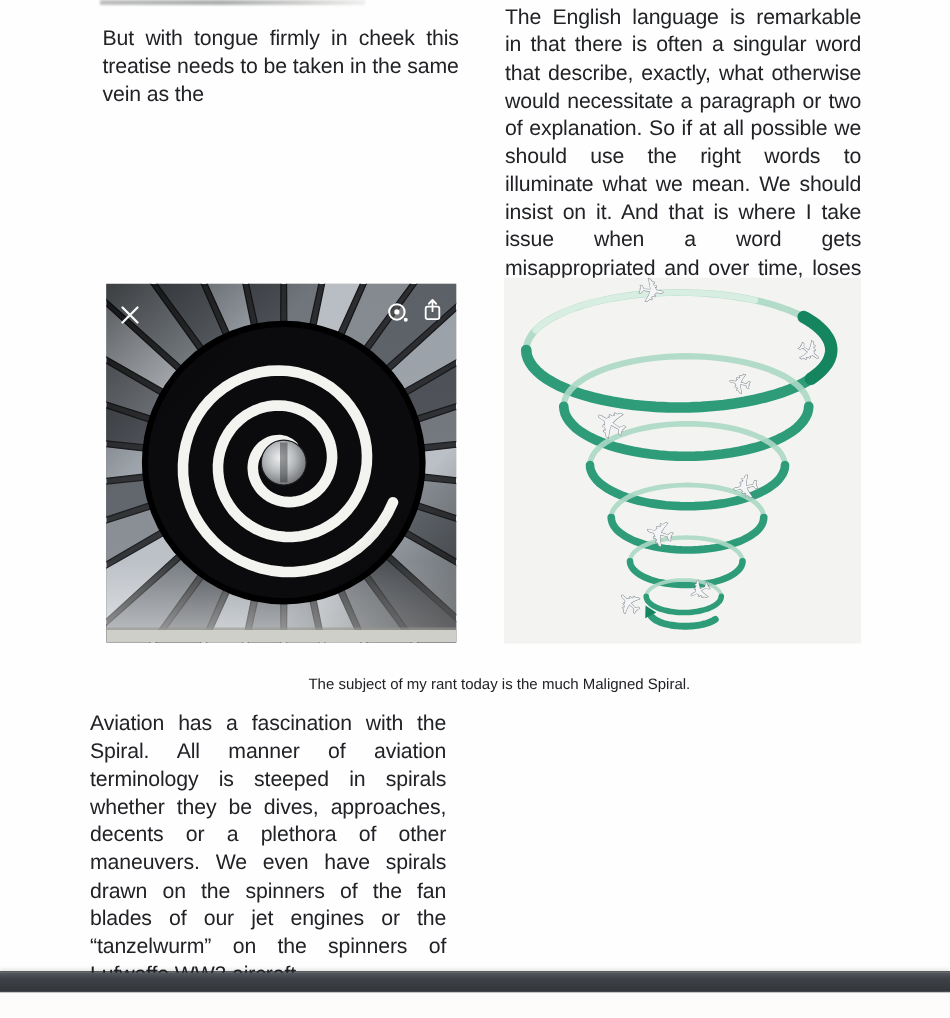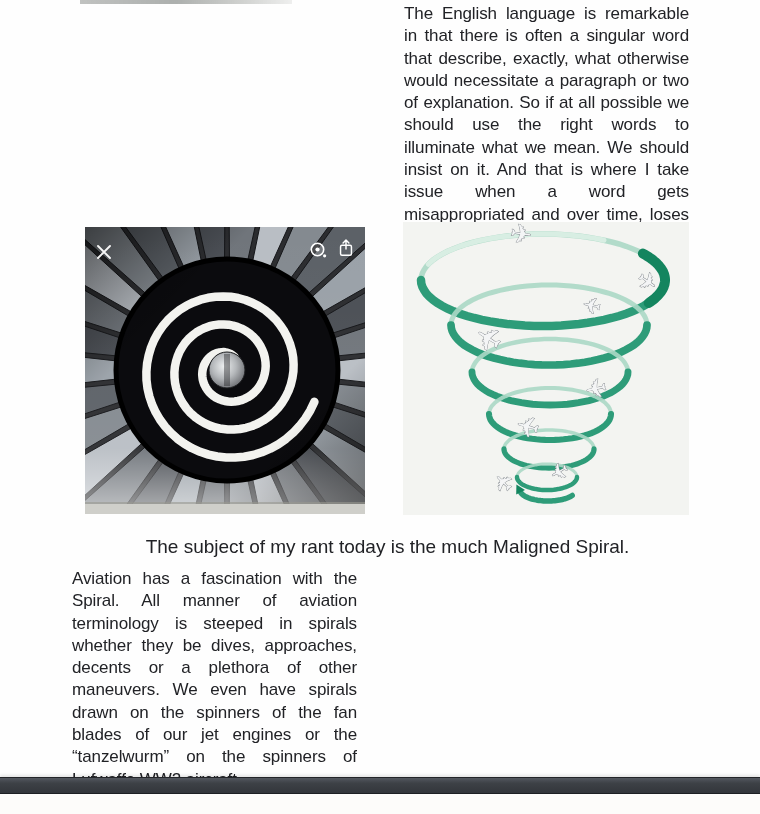--- a/index.html
+++ b/index.html
@@ -22,22 +22,22 @@
   .col p{margin:0 0 22px 0;}
   #col-tl{left:82px;top:20px;}
   #col-tr{left:404px;top:3px;}
   #col-bl{left:72px;top:568px;}
   #col-br{left:404px;top:568px;}
   figure{margin:0;position:absolute;}
   #fig-engine{left:85px;top:227px;width:280px;height:287px;}
   #fig-vortex{left:403px;top:222px;width:286px;height:293px;}
   #fig-engine svg,#fig-vortex svg{display:block;width:100%;height:100%;}
   .caption{
-    position:absolute;left:84px;top:536px;width:607px;
-    text-align:center;font-size:19px;line-height:22px;
+    position:absolute;left:96px;top:536px;width:607px;
+    text-align:center;font-size:12px;line-height:22px;
   }
   .fig-btn{position:absolute;width:20px;height:20px;cursor:pointer;}
   .fig-btn svg{width:100%;height:100%;display:block;}
   #btn-close{left:9px;top:15px;}
   #btn-lens{right:37px;top:13px;}
   #btn-share{right:9px;top:11px;}
   .divider{
     position:absolute;left:0;top:777px;width:760px;height:15px;
     background:linear-gradient(#53575f,#3d4146 35%,#33363b);
     border-top:1px solid #232529;border-bottom:1px solid #1d1f23;
@@ -46,20 +46,21 @@
   .below-bar{position:absolute;left:0;top:794px;width:760px;height:20px;background:#fdfcfa;}
 </style>
 </head>
 <body>
 
 <div class="sheet">
 
   <div class="cutoff"></div>
 
   <div class="col" id="col-tl">
+    <p>But with tongue firmly in cheek this treatise needs to be taken in the same vein as the</p>
   </div>
 
   <div class="col" id="col-tr">
     <p>The English language is remarkable in that there is often a singular word that describe, exactly, what otherwise would necessitate a paragraph or two of explanation. So if at all possible we should use the right words to illuminate what we mean. We should insist on it. And that is where I take issue when a word gets misappropriated and over time, loses its original meaning.</p>
   </div>
 
   <figure id="fig-engine">
     <svg id="engine-svg" viewBox="0 0 280 287">
         <defs>
           <radialGradient id="hubG" cx="42%" cy="40%" r="75%">

